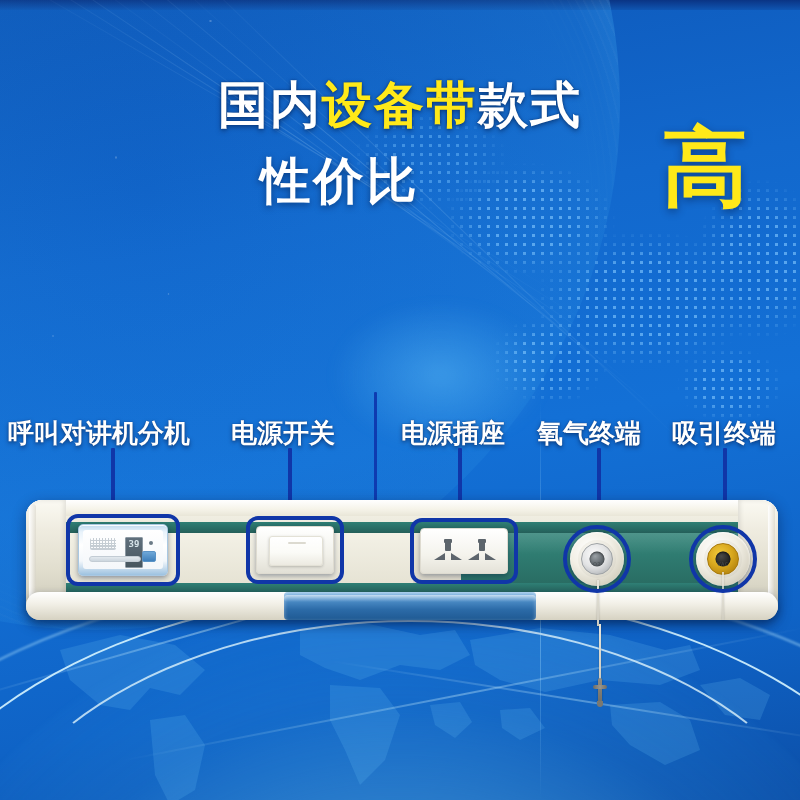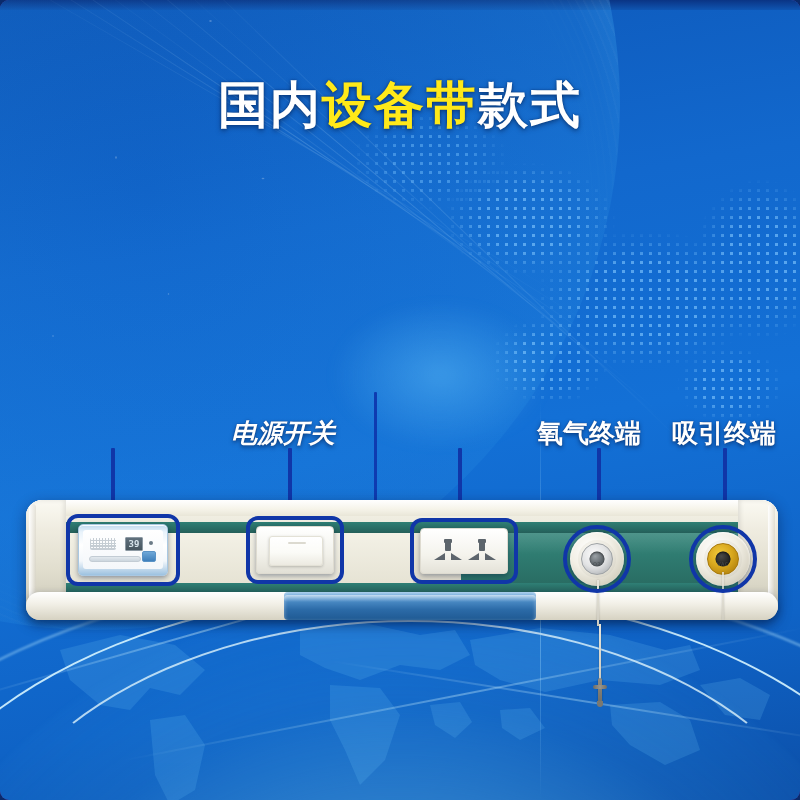--- a/index.html
+++ b/index.html
@@ -5,21 +5,20 @@
 <style>
   html,body{margin:0;padding:0;background:#0a2a6b;}
   *{box-sizing:border-box;}
   body{font-family:"DejaVu Sans","Liberation Sans",sans-serif;}
 
   #stage{
     position:relative;
     width:800px;height:800px;
     overflow:hidden;
     background:#701a75;
-    border-radius:9px;
   }
 
   
   .bg-base{
     position:absolute;inset:0;
     background:
       linear-gradient(170deg,#0d57b8 0%,#1268cd 30%,#1370d6 55%,#0f63c6 80%,#0c4fa8 100%);
   }
   
   .bg-topstrip{
@@ -331,21 +330,21 @@
     border-radius:3px;
   }
   .ic-speaker{
     position:absolute;left:7px;top:8px;width:26px;height:12px;
     background:
       repeating-linear-gradient(90deg,#9aa7b2 0 1.5px,transparent 1.5px 3px),
       repeating-linear-gradient(0deg,#9aa7b2 0 1.5px,transparent 1.5px 3px);
     opacity:.55;border-radius:2px;
   }
   .ic-display{
-    position:absolute;left:42px;top:7px;width:18px;height:14px;
+    position:absolute;left:42px;top:7px;width:18px;height:31px;
     background:linear-gradient(180deg,#5f6f7c,#47565f);
     border:1px solid #8c99a3;border-radius:1px;
     color:#d7e4ea;font-size:9px;line-height:12px;text-align:center;
     font-family:"DejaVu Sans Mono","Liberation Mono",monospace;font-weight:bold;
   }
   .ic-dot{
     position:absolute;left:66px;top:11px;width:4px;height:4px;border-radius:50%;
     background:#6b7a86;
   }
   .ic-slot{
@@ -542,23 +541,29 @@
   </div>
 
   <div class="light-streak" style="left:-40px;top:700px;width:560px;transform:rotate(-16deg);opacity:.55;"></div>
   <div class="light-streak" style="left:120px;top:760px;width:700px;transform:rotate(-11deg);opacity:.42;"></div>
   <div class="light-streak" style="left:330px;top:660px;width:520px;transform:rotate(9deg);opacity:.40;"></div>
 
   <div class="headline">
     <div class="hl-line1">
       <span>国内</span><span class="hl-y">设备带</span><span>款式</span>
     </div>
-  </div>
-
-  <div class="callout" style="left:231px;top:416px;font-style:italic;">电源开关</div>
+    <div class="hl-line2-row">
+      <div class="hl-line2">性价比</div>
+      <div class="hl-big">高</div>
+    </div>
+  </div>
+
+  <div class="callout" style="left:8px;top:416px;">呼叫对讲机分机</div>
+  <div class="callout" style="left:231px;top:416px;">电源开关</div>
+  <div class="callout" style="left:401px;top:416px;">电源插座</div>
   <div class="callout" style="left:537px;top:416px;font-family:Liberation Mono, monospace;">氧气终端</div>
   <div class="callout" style="left:672px;top:416px;">吸引终端</div>
 
   <div class="leader" style="left:111px;top:448px;height:78px;"></div>
   <div class="leader" style="left:288px;top:448px;height:80px;"></div>
   <div class="leader thin" style="left:374px;top:392px;height:202px;"></div>
   <div class="leader" style="left:458px;top:448px;height:82px;"></div>
   <div class="leader" style="left:597px;top:448px;height:74px;"></div>
   <div class="leader" style="left:723px;top:448px;height:74px;"></div>
 

